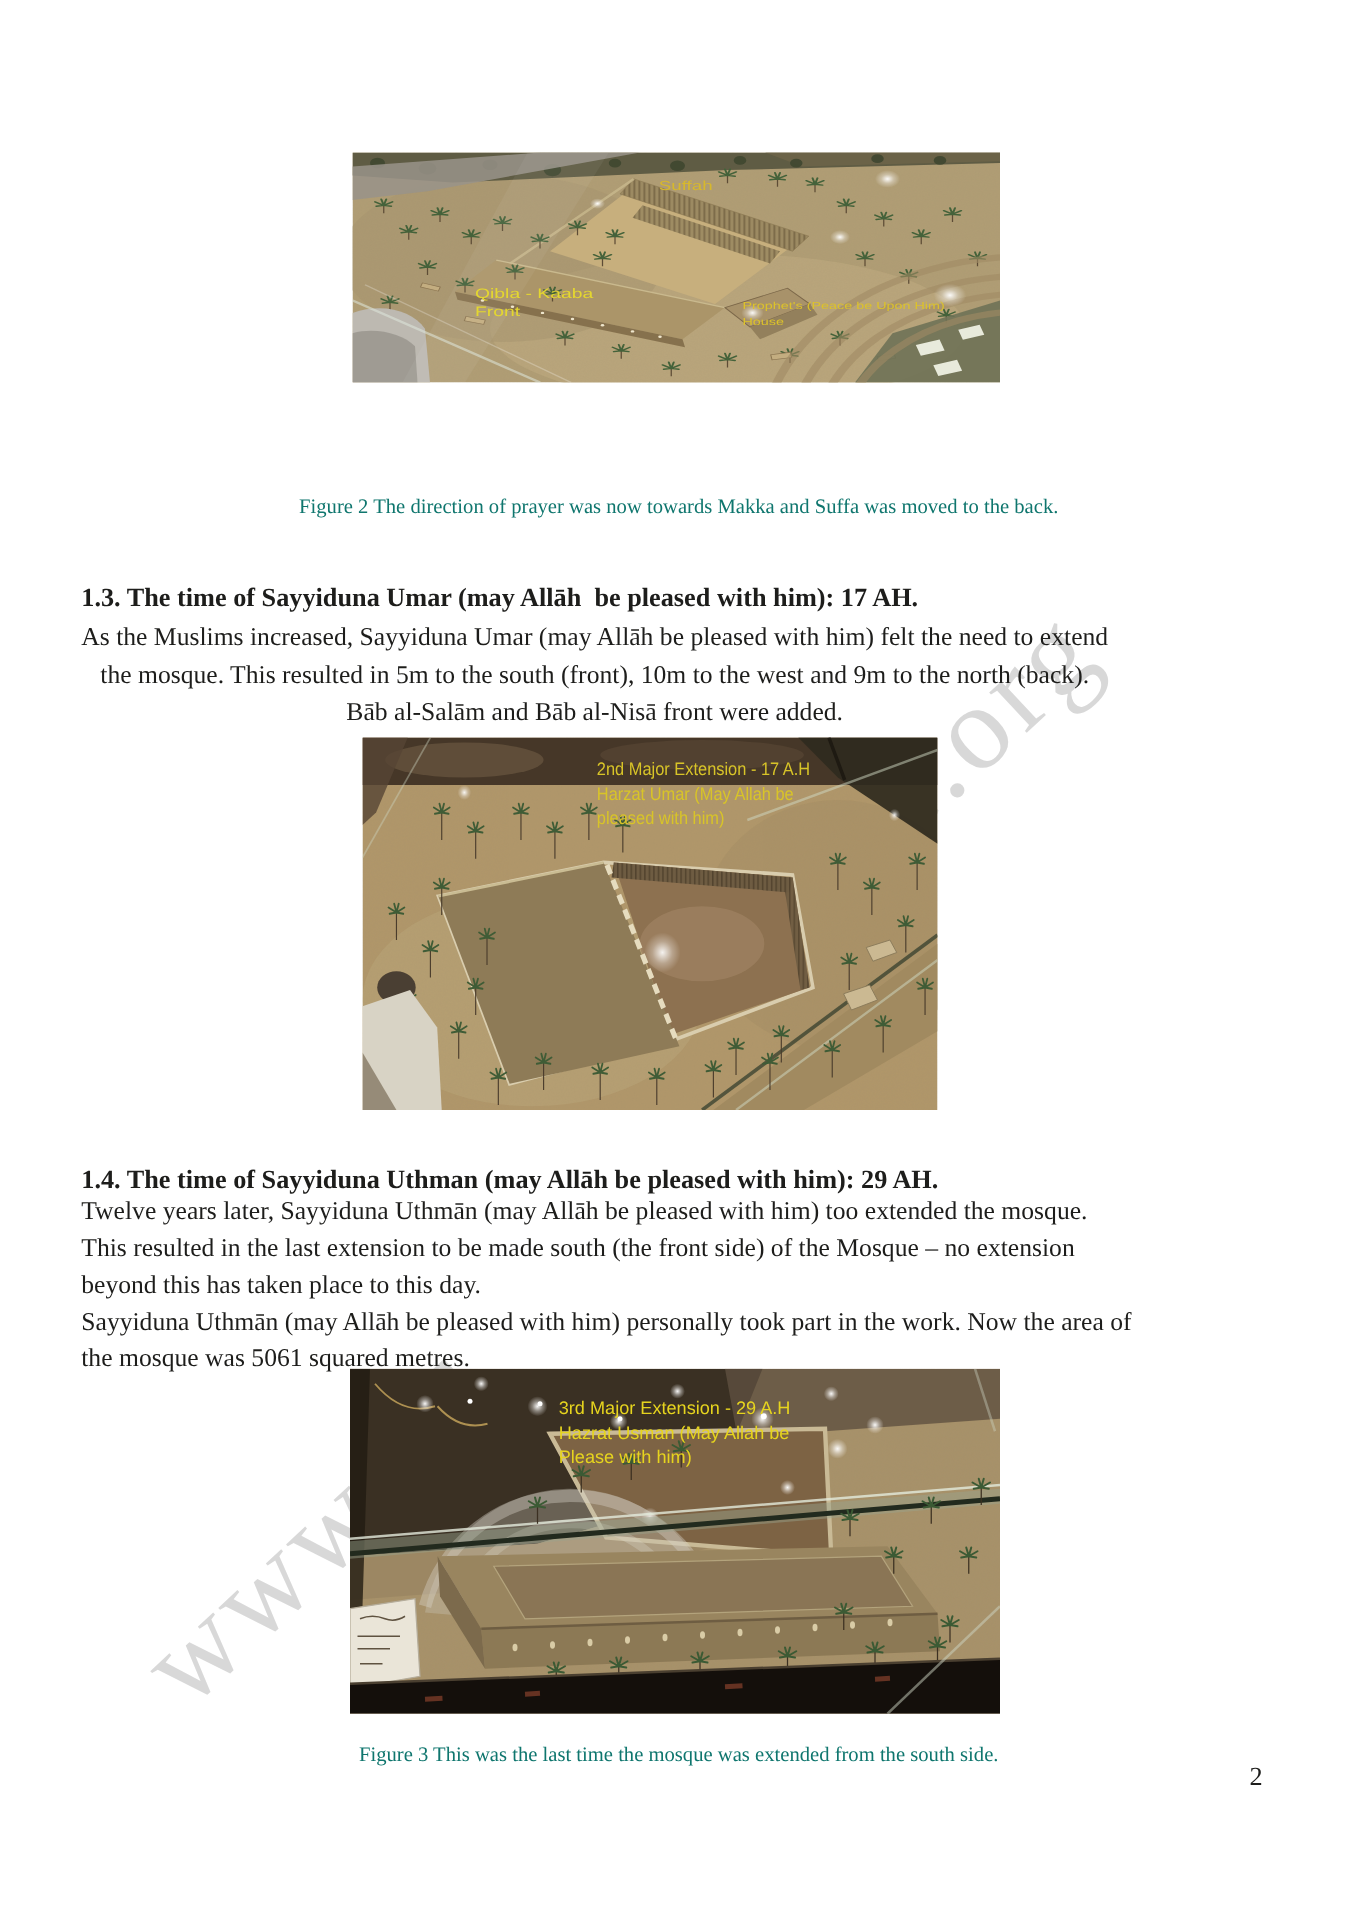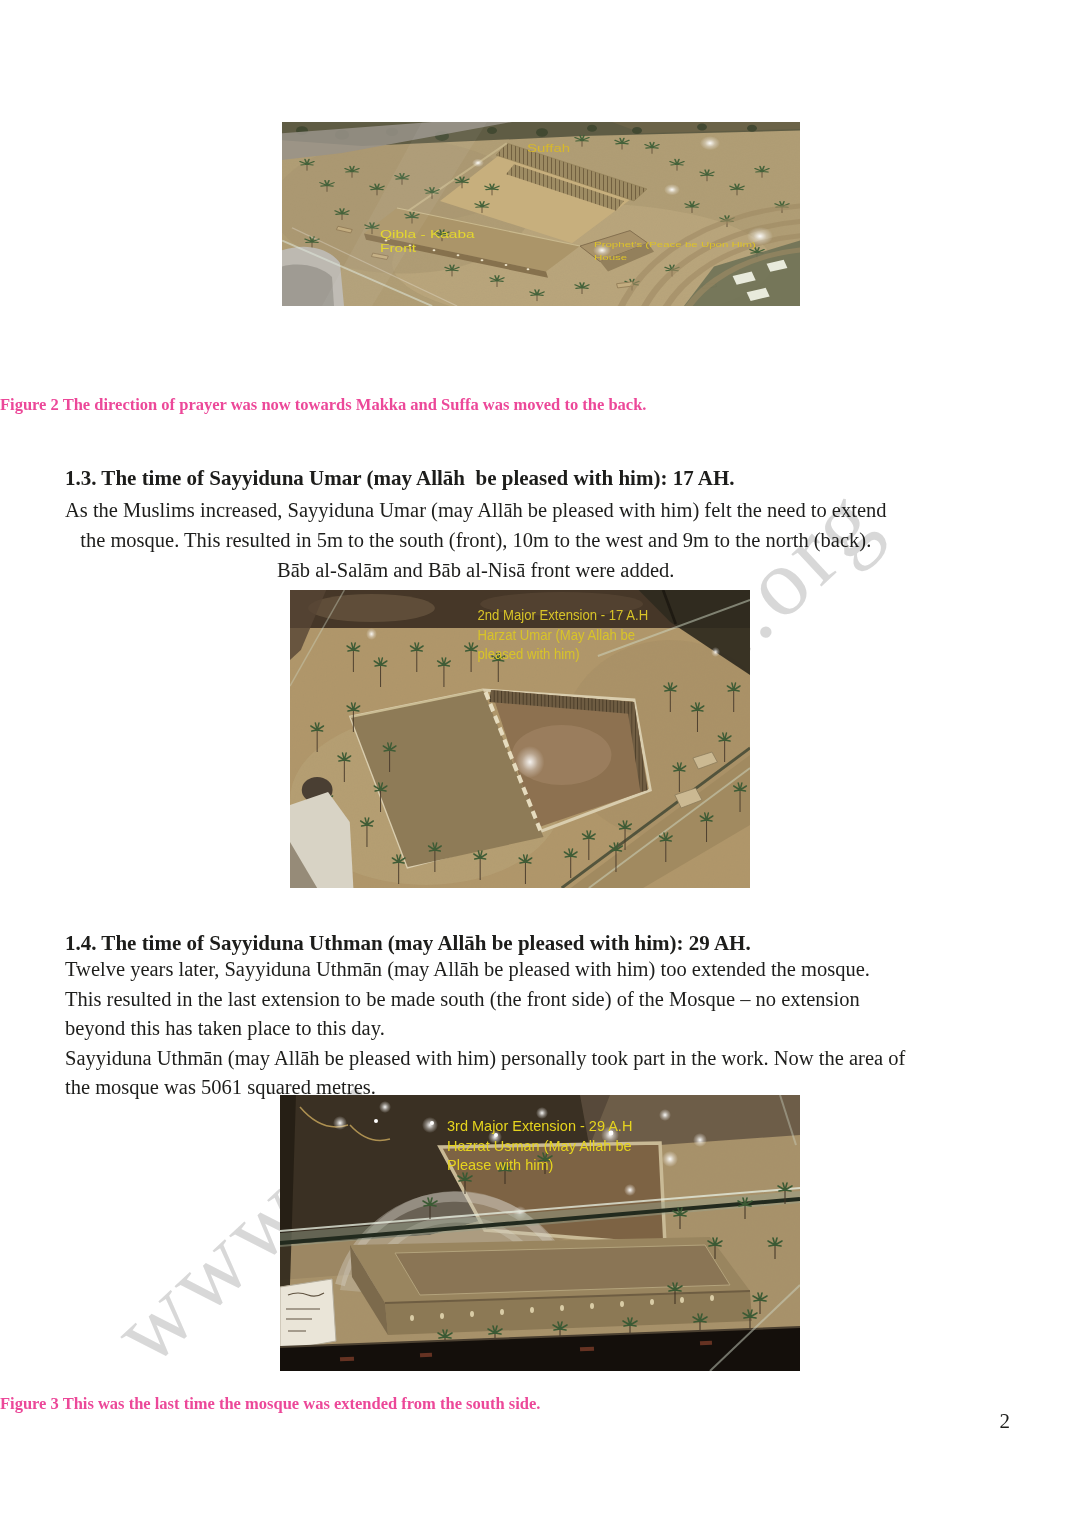--- a/index.html
+++ b/index.html
@@ -1,21 +1,21 @@
 <!DOCTYPE html>
 <html><head>
 <meta charset="utf-8">
 <style>
   html,body{margin:0;padding:0;background:#ffffff;}
   .page{position:relative;width:1086px;height:1536px;background:#ffffff;overflow:hidden;
         font-family:"Liberation Serif",serif;color:#1d1d1b;}
   .photo{position:absolute;z-index:3;}
   .photo svg{display:block;width:100%;height:100%;}
-  .caption{position:absolute;left:0;width:100%;font-weight:bold;
-           font-size:16.5px;color:#ec4899;z-index:4;white-space:pre-wrap;}
+  .caption{position:absolute;left:0;width:100%;text-align:center;font-weight:normal;
+           font-size:16.5px;color:#0f766e;z-index:4;white-space:pre-wrap;}
   .heading{position:absolute;left:65px;font-weight:bold;font-size:21px;z-index:4;
            white-space:pre-wrap;}
   .para{position:absolute;left:65px;z-index:4;}
   .para div{font-size:20.5px;white-space:pre;}
   .p13 div{line-height:30px;text-align:center;}
   .p14 div{line-height:29.5px;}
   .page-num{position:absolute;right:76px;top:1409px;font-size:21px;z-index:4;}
   .wm{position:absolute;font-family:"Liberation Serif",serif;font-size:96px;
       color:#8f8f8f;opacity:.34;letter-spacing:5px;white-space:nowrap;
       transform:rotate(-43deg);transform-origin:0 50%;z-index:1;}

